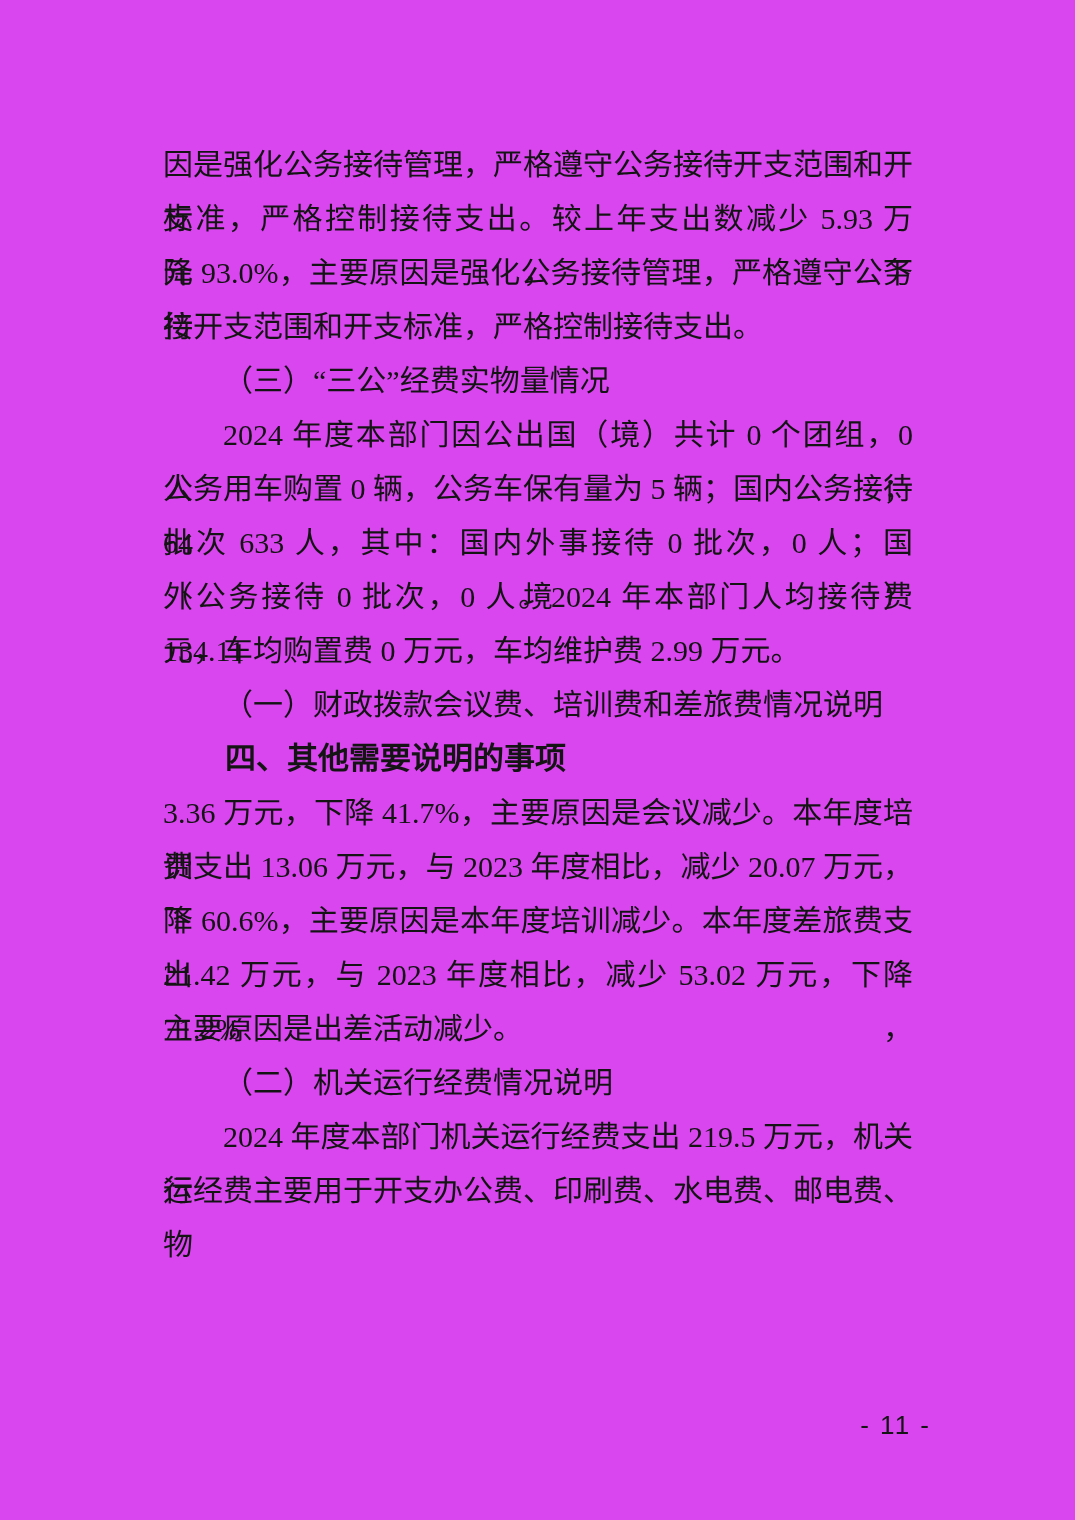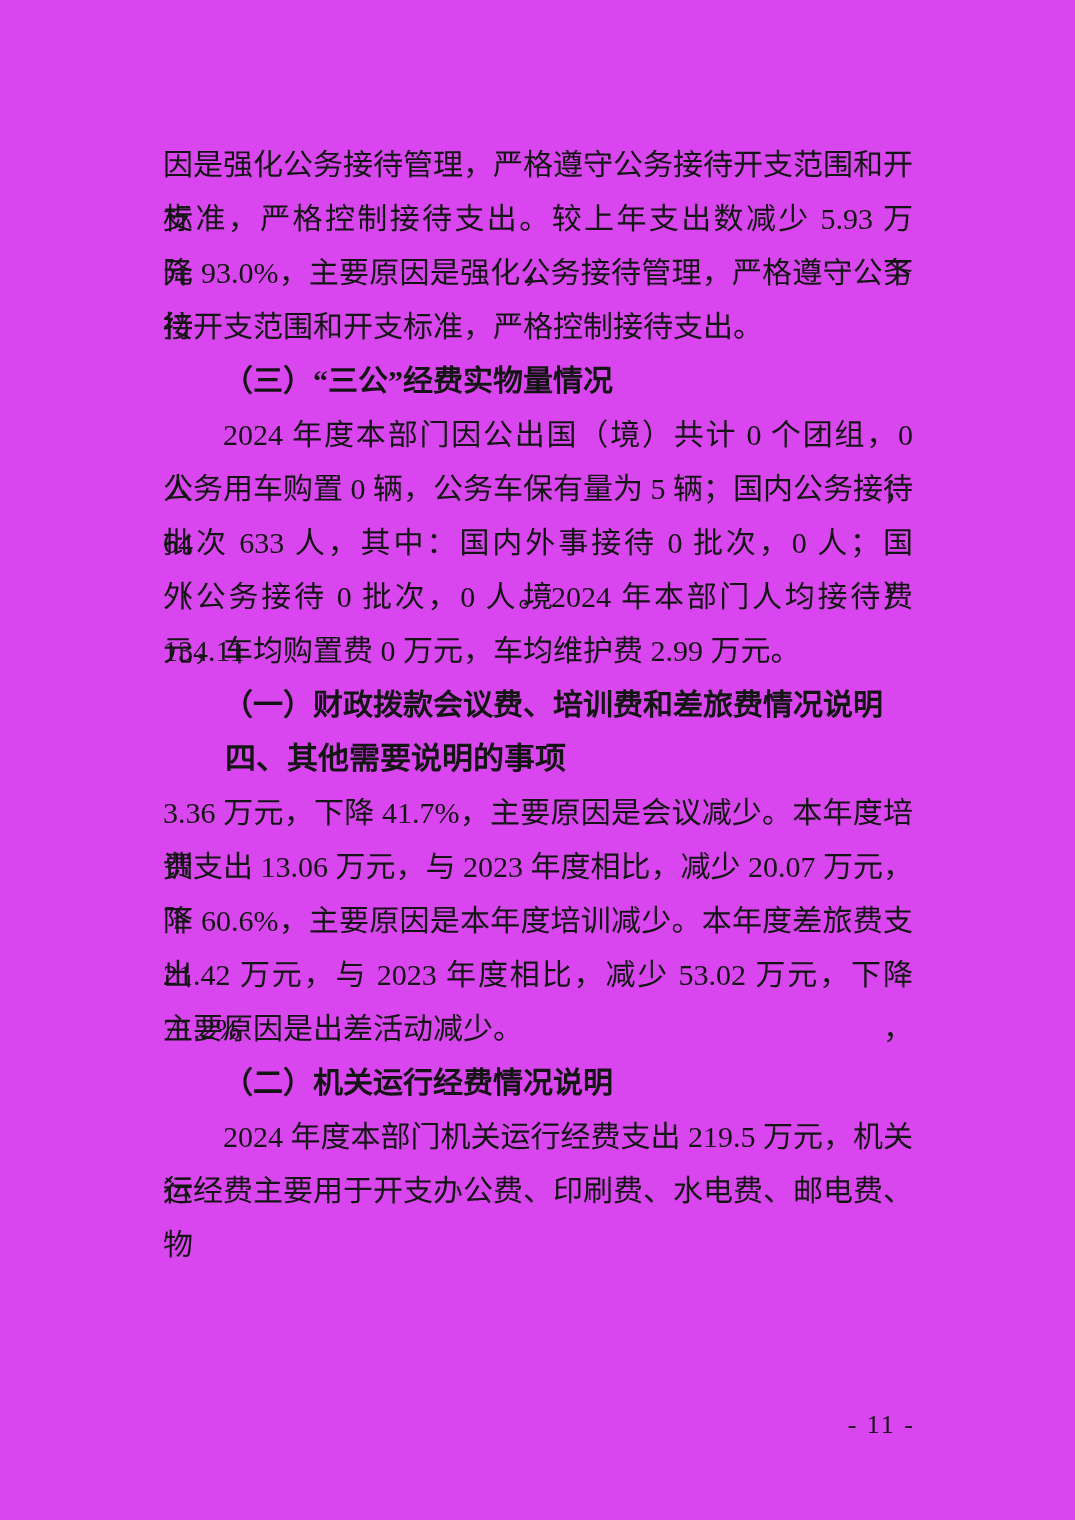--- a/index.html
+++ b/index.html
@@ -35,39 +35,39 @@
     text-align: justify;
     text-align-last: justify;
     -moz-text-align-last: justify;
   }
   
   .line.ind {
     text-indent: 2em;
   }
   
   .line.kai {
-    font-weight: bold;
+    font-weight: normal;
     font-family: "Liberation Serif", "DejaVu Serif", serif;
   }
   
   .line.hei {
     font-weight: bold;
     font-family: "Liberation Sans", "DejaVu Sans", sans-serif;
     font-size: 31px;
   }
   .page-number {
     position: absolute;
     top: 1405px;
-    right: 160px;
+    right: 144px;
     height: 40px;
     line-height: 40px;
     font-size: 26px;
     letter-spacing: 2px;
     color: #141414;
-    font-family: Liberation Serif, serif;
+    font-family: Liberation Sans, sans-serif;
   }
 </style>
 </head>
 <body>
 
 <div class="page">
   <div class="content" id="doc-content">
 
   <div class="line jst">因是强化公务接待管理，严格遵守公务接待开支范围和开支</div>
       <div class="line jst">标准，严格控制接待支出。较上年支出数减少 5.93 万元，下</div>

